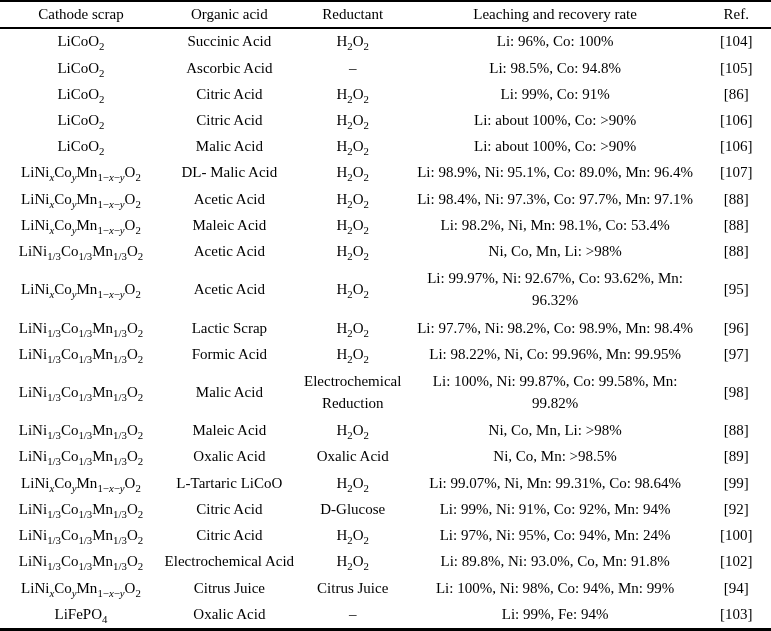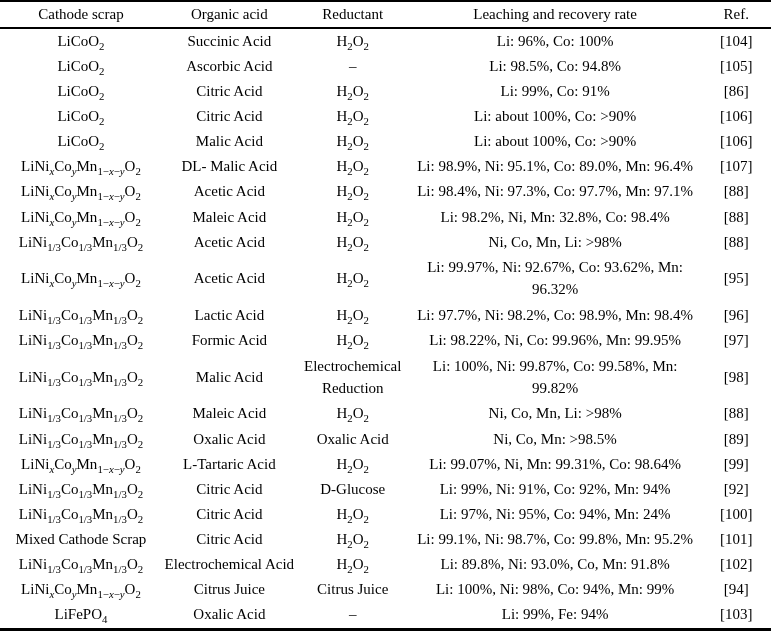--- a/index.html
+++ b/index.html
@@ -119,40 +119,40 @@
           <td>LiNi<sub><i>x</i></sub>Co<sub><i>y</i></sub>Mn<sub>1−<i>x</i>−<i>y</i></sub>O<sub>2</sub></td>
           <td>Acetic Acid</td>
           <td>H<sub>2</sub>O<sub>2</sub></td>
           <td>Li: 98.4%, Ni: 97.3%, Co: 97.7%, Mn: 97.1%</td>
           <td>[88]</td>
         </tr>
         <tr>
           <td>LiNi<sub><i>x</i></sub>Co<sub><i>y</i></sub>Mn<sub>1−<i>x</i>−<i>y</i></sub>O<sub>2</sub></td>
           <td>Maleic Acid</td>
           <td>H<sub>2</sub>O<sub>2</sub></td>
-          <td>Li: 98.2%, Ni, Mn: 32.8%, Co: 98.4%</td>
+          <td>Li: 98.2%, Ni, Mn: 98.1%, Co: 53.4%</td>
           <td>[88]</td>
         </tr>
         <tr>
           <td>LiNi<sub>1/3</sub>Co<sub>1/3</sub>Mn<sub>1/3</sub>O<sub>2</sub></td>
           <td>Acetic Acid</td>
           <td>H<sub>2</sub>O<sub>2</sub></td>
           <td>Ni, Co, Mn, Li: &gt;98%</td>
           <td>[88]</td>
         </tr>
         <tr>
           <td>LiNi<sub><i>x</i></sub>Co<sub><i>y</i></sub>Mn<sub>1−<i>x</i>−<i>y</i></sub>O<sub>2</sub></td>
           <td>Acetic Acid</td>
           <td>H<sub>2</sub>O<sub>2</sub></td>
           <td>Li: 99.97%, Ni: 92.67%, Co: 93.62%, Mn: 96.32%</td>
           <td>[95]</td>
         </tr>
         <tr>
           <td>LiNi<sub>1/3</sub>Co<sub>1/3</sub>Mn<sub>1/3</sub>O<sub>2</sub></td>
-          <td>Lactic Acid</td>
+          <td>Lactic Scrap</td>
           <td>H<sub>2</sub>O<sub>2</sub></td>
           <td>Li: 97.7%, Ni: 98.2%, Co: 98.9%, Mn: 98.4%</td>
           <td>[96]</td>
         </tr>
         <tr>
           <td>LiNi<sub>1/3</sub>Co<sub>1/3</sub>Mn<sub>1/3</sub>O<sub>2</sub></td>
           <td>Formic Acid</td>
           <td>H<sub>2</sub>O<sub>2</sub></td>
           <td>Li: 98.22%, Ni, Co: 99.96%, Mn: 99.95%</td>
           <td>[97]</td>
@@ -173,45 +173,38 @@
         </tr>
         <tr>
           <td>LiNi<sub>1/3</sub>Co<sub>1/3</sub>Mn<sub>1/3</sub>O<sub>2</sub></td>
           <td>Oxalic Acid</td>
           <td>Oxalic Acid</td>
           <td>Ni, Co, Mn: &gt;98.5%</td>
           <td>[89]</td>
         </tr>
         <tr>
           <td>LiNi<sub><i>x</i></sub>Co<sub><i>y</i></sub>Mn<sub>1−<i>x</i>−<i>y</i></sub>O<sub>2</sub></td>
-          <td>L-Tartaric Acid</td>
+          <td>L-Tartaric LiCoO</td>
           <td>H<sub>2</sub>O<sub>2</sub></td>
           <td>Li: 99.07%, Ni, Mn: 99.31%, Co: 98.64%</td>
           <td>[99]</td>
         </tr>
         <tr>
           <td>LiNi<sub>1/3</sub>Co<sub>1/3</sub>Mn<sub>1/3</sub>O<sub>2</sub></td>
           <td>Citric Acid</td>
           <td>D-Glucose</td>
           <td>Li: 99%, Ni: 91%, Co: 92%, Mn: 94%</td>
           <td>[92]</td>
         </tr>
         <tr>
           <td>LiNi<sub>1/3</sub>Co<sub>1/3</sub>Mn<sub>1/3</sub>O<sub>2</sub></td>
           <td>Citric Acid</td>
           <td>H<sub>2</sub>O<sub>2</sub></td>
           <td>Li: 97%, Ni: 95%, Co: 94%, Mn: 24%</td>
           <td>[100]</td>
-        </tr>
-        <tr>
-          <td>Mixed Cathode Scrap</td>
-          <td>Citric Acid</td>
-          <td>H<sub>2</sub>O<sub>2</sub></td>
-          <td>Li: 99.1%, Ni: 98.7%, Co: 99.8%, Mn: 95.2%</td>
-          <td>[101]</td>
         </tr>
         <tr>
           <td>LiNi<sub>1/3</sub>Co<sub>1/3</sub>Mn<sub>1/3</sub>O<sub>2</sub></td>
           <td>Electrochemical Acid</td>
           <td>H<sub>2</sub>O<sub>2</sub></td>
           <td>Li: 89.8%, Ni: 93.0%, Co, Mn: 91.8%</td>
           <td>[102]</td>
         </tr>
         <tr>
           <td>LiNi<sub><i>x</i></sub>Co<sub><i>y</i></sub>Mn<sub>1−<i>x</i>−<i>y</i></sub>O<sub>2</sub></td>

